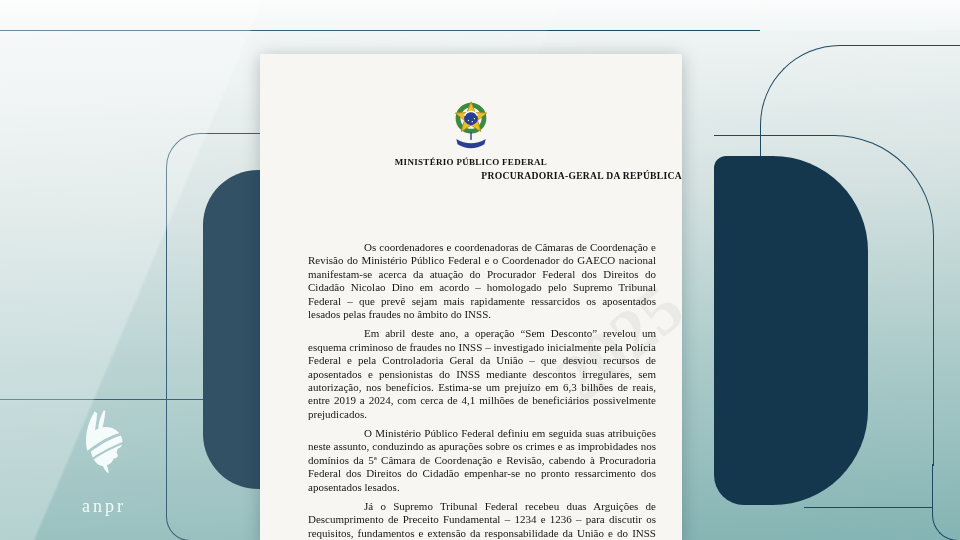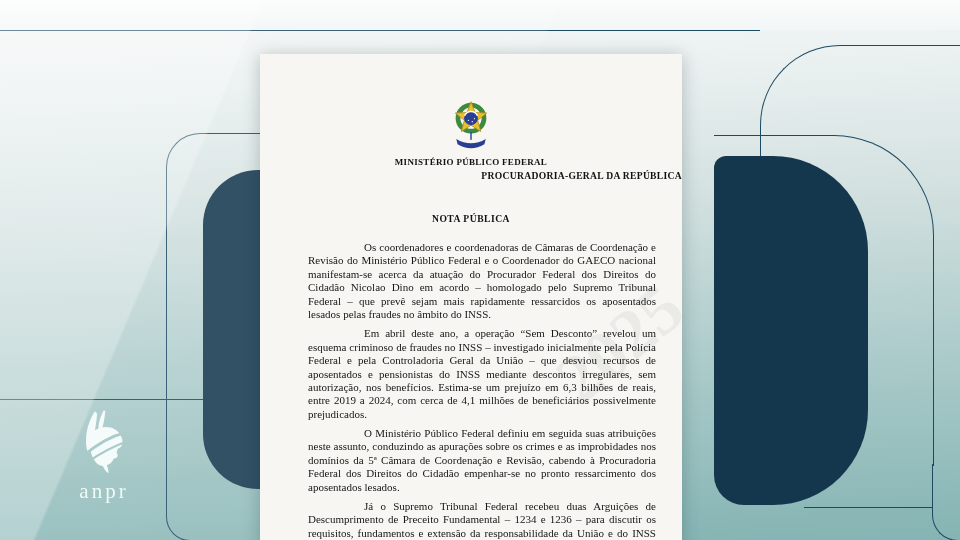--- a/index.html
+++ b/index.html
@@ -63,21 +63,21 @@
   .side-note{
     position:absolute;left:424px;top:492px;width:320px;
     transform:rotate(-90deg);transform-origin:0 0;
     font-family:"DejaVu Sans Mono", monospace;font-size:5.4px;line-height:8.6px;
     color:#2a2a2a;white-space:nowrap;letter-spacing:.1px;
   }
 
   
   .logo{position:absolute;left:66px;top:410px;width:76px;text-align:center;}
   .logo .wordmark{
-    margin-top:1px;font-family:"Liberation Serif", serif;font-size:21px;
+    margin-top:16px;font-family:"Liberation Serif", serif;font-size:18px;
     color:#f2faf9;letter-spacing:3px;line-height:24px;
   }
 </style>
 </head>
 <body>
 
 <div class="stage">
 
   <div class="top-band"></div>
   <div class="top-line"></div>
@@ -104,21 +104,20 @@
       <path d="M22.6,20.2 A8,8 0 0 1 37.4,20.2" stroke="#ffffff" stroke-width="1.6" fill="none"></path>
       <circle cx="27" cy="25.5" r="0.8" fill="#ffffff"></circle>
       <circle cx="31.5" cy="27" r="0.8" fill="#ffffff"></circle>
       <circle cx="34" cy="23.5" r="0.7" fill="#ffffff"></circle>
       <rect x="29.2" y="39" width="1.6" height="9" fill="#2a3f91"></rect>
       <path d="M13,47 Q30,57 47,47 L45.5,53 Q30,62.5 14.5,53 Z" fill="#2a3f91"></path>
     </svg>
 
     <div class="org1">MINISTÉRIO PÚBLICO FEDERAL</div>
     <div class="org2">PROCURADORIA-GERAL DA REPÚBLICA</div>
-    <div class="doc-title">NOTA PÚBLICA</div>
 
     <div class="watermark">2025</div>
 
     <div class="doc-body">
       <p>Os coordenadores e coordenadoras de Câmaras de Coordenação e Revisão do Ministério Público Federal e o Coordenador do GAECO nacional manifestam-se acerca da atuação do Procurador Federal dos Direitos do Cidadão Nicolao Dino em acordo – homologado pelo Supremo Tribunal Federal – que prevê sejam mais rapidamente ressarcidos os aposentados lesados pelas fraudes no âmbito do INSS.</p>
       <p>Em abril deste ano, a operação “Sem Desconto” revelou um esquema criminoso de fraudes no INSS – investigado inicialmente pela Polícia Federal e pela Controladoria Geral da União – que desviou recursos de aposentados e pensionistas do INSS mediante descontos irregulares, sem autorização, nos benefícios. Estima-se um prejuízo em 6,3 bilhões de reais, entre 2019 a 2024, com cerca de 4,1 milhões de beneficiários possivelmente prejudicados.</p>
       <p>O Ministério Público Federal definiu em seguida suas atribuições neste assunto, conduzindo as apurações sobre os crimes e as improbidades nos domínios da 5ª Câmara de Coordenação e Revisão, cabendo à Procuradoria Federal dos Direitos do Cidadão empenhar-se no pronto ressarcimento dos aposentados lesados.</p>
       <p class="cut">Já o Supremo Tribunal Federal recebeu duas Arguições de Descumprimento de Preceito Fundamental – 1234 e 1236 – para discutir os requisitos, fundamentos e extensão da responsabilidade da União e do INSS por descontos associativos feitos por atos fraudulentos de terceiros. O relator, ministro Dias Toffoli, reconhecendo a necessidade de resguardar os interesses dos milhões de segurados, “muitas vezes já fragilizados e expostos a sofrimentos</p>
     </div>
 

